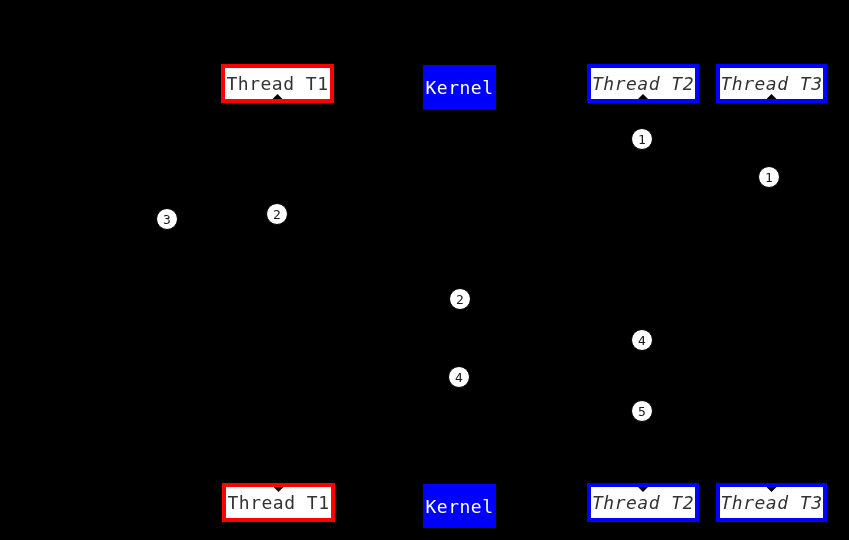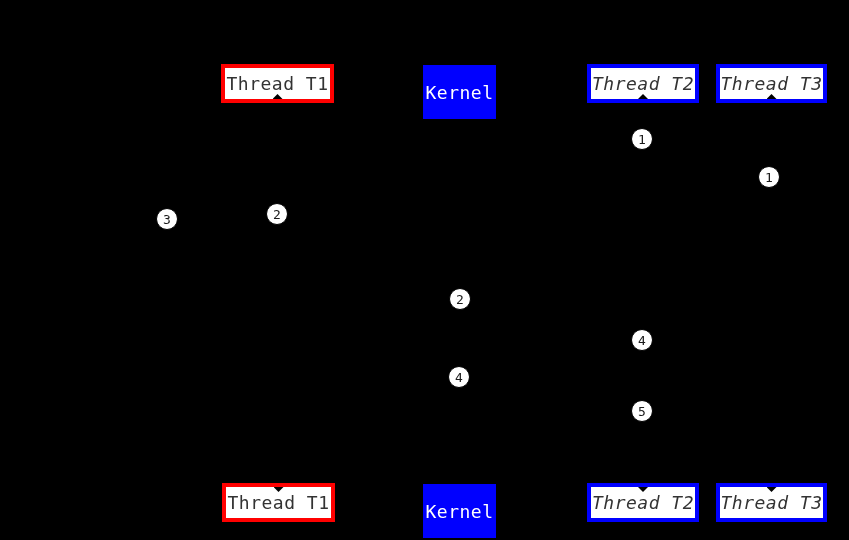--- a/index.html
+++ b/index.html
@@ -31,21 +31,21 @@
     font-size: 18px;
     letter-spacing: 0.5px;
     color: #333333;
     white-space: nowrap;
   }
   .box.red-border  { border: 4px solid #ff0000; }
   .box.blue-border { border: 4px solid #0000ff; font-style: italic; }
   .box.kernel {
     background: #0000ff;
     border: none;
-    height: 54px;
+    height: 44px;
   }
   .box.kernel .lbl { color: #ffffff; }
   .notch {
     position: absolute;
     left: 50%;
     transform: translateX(-50%);
     width: 10px;
     height: 5px;
     background: #000000;
   }

